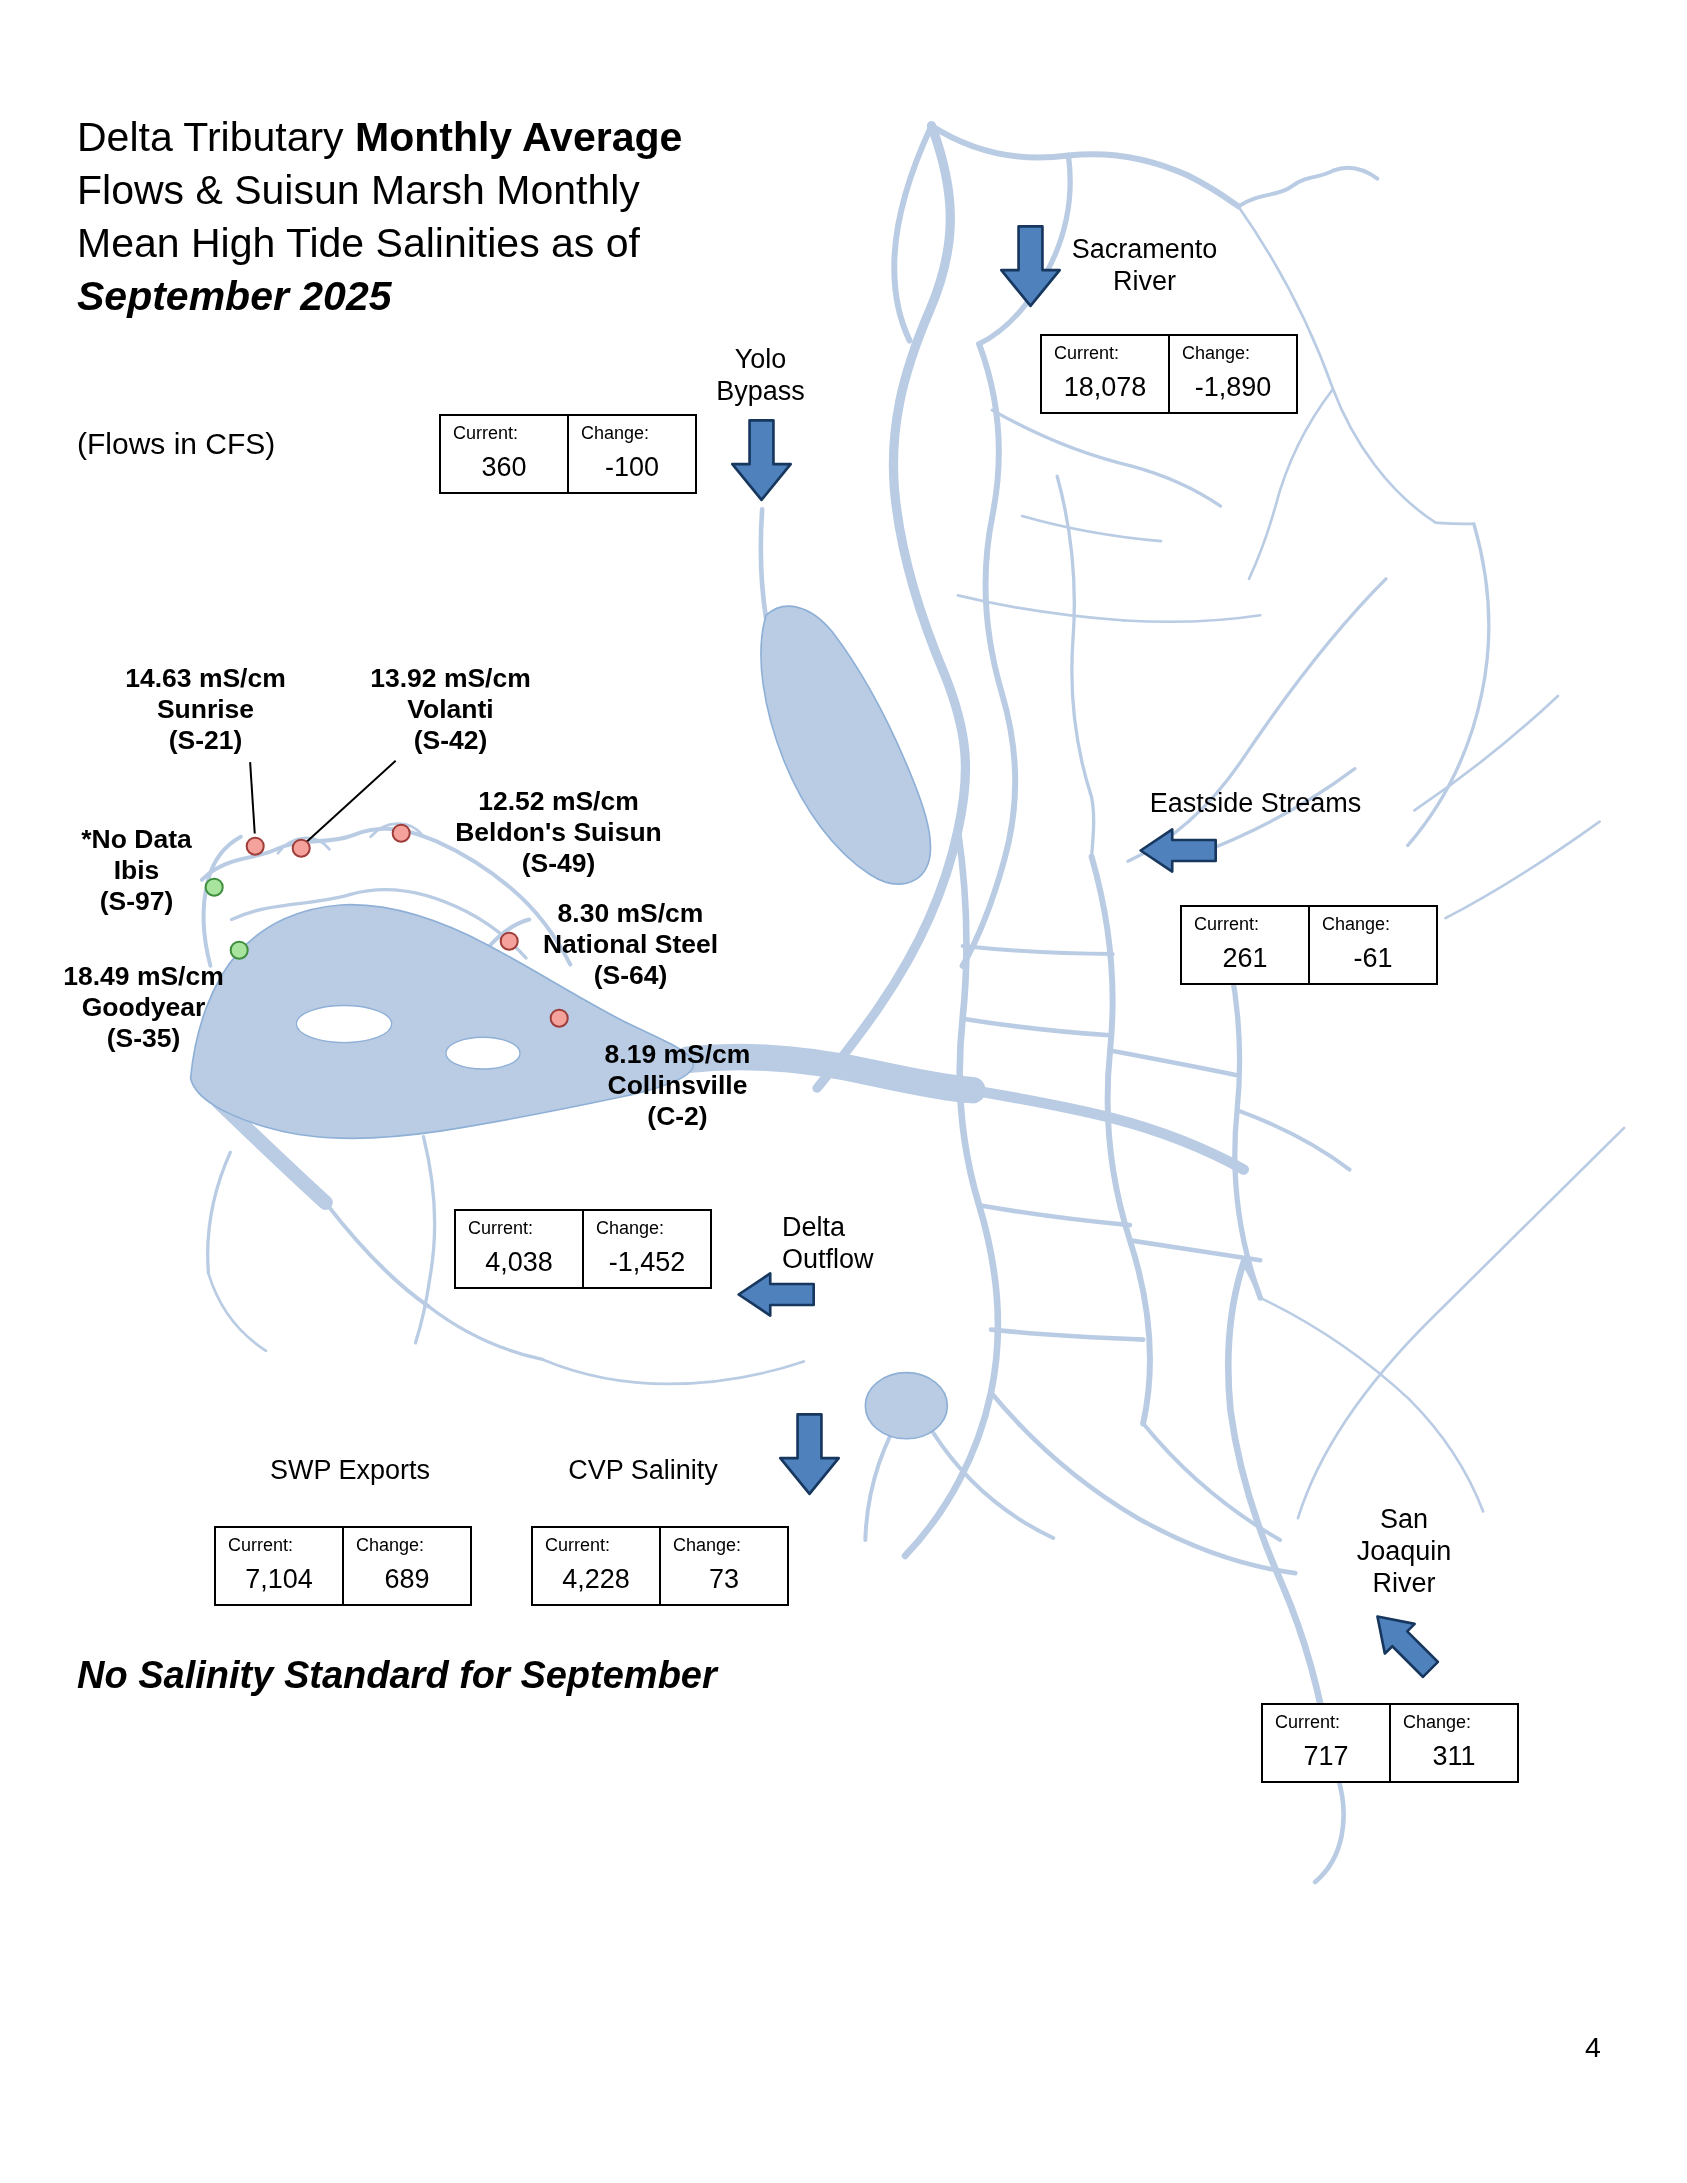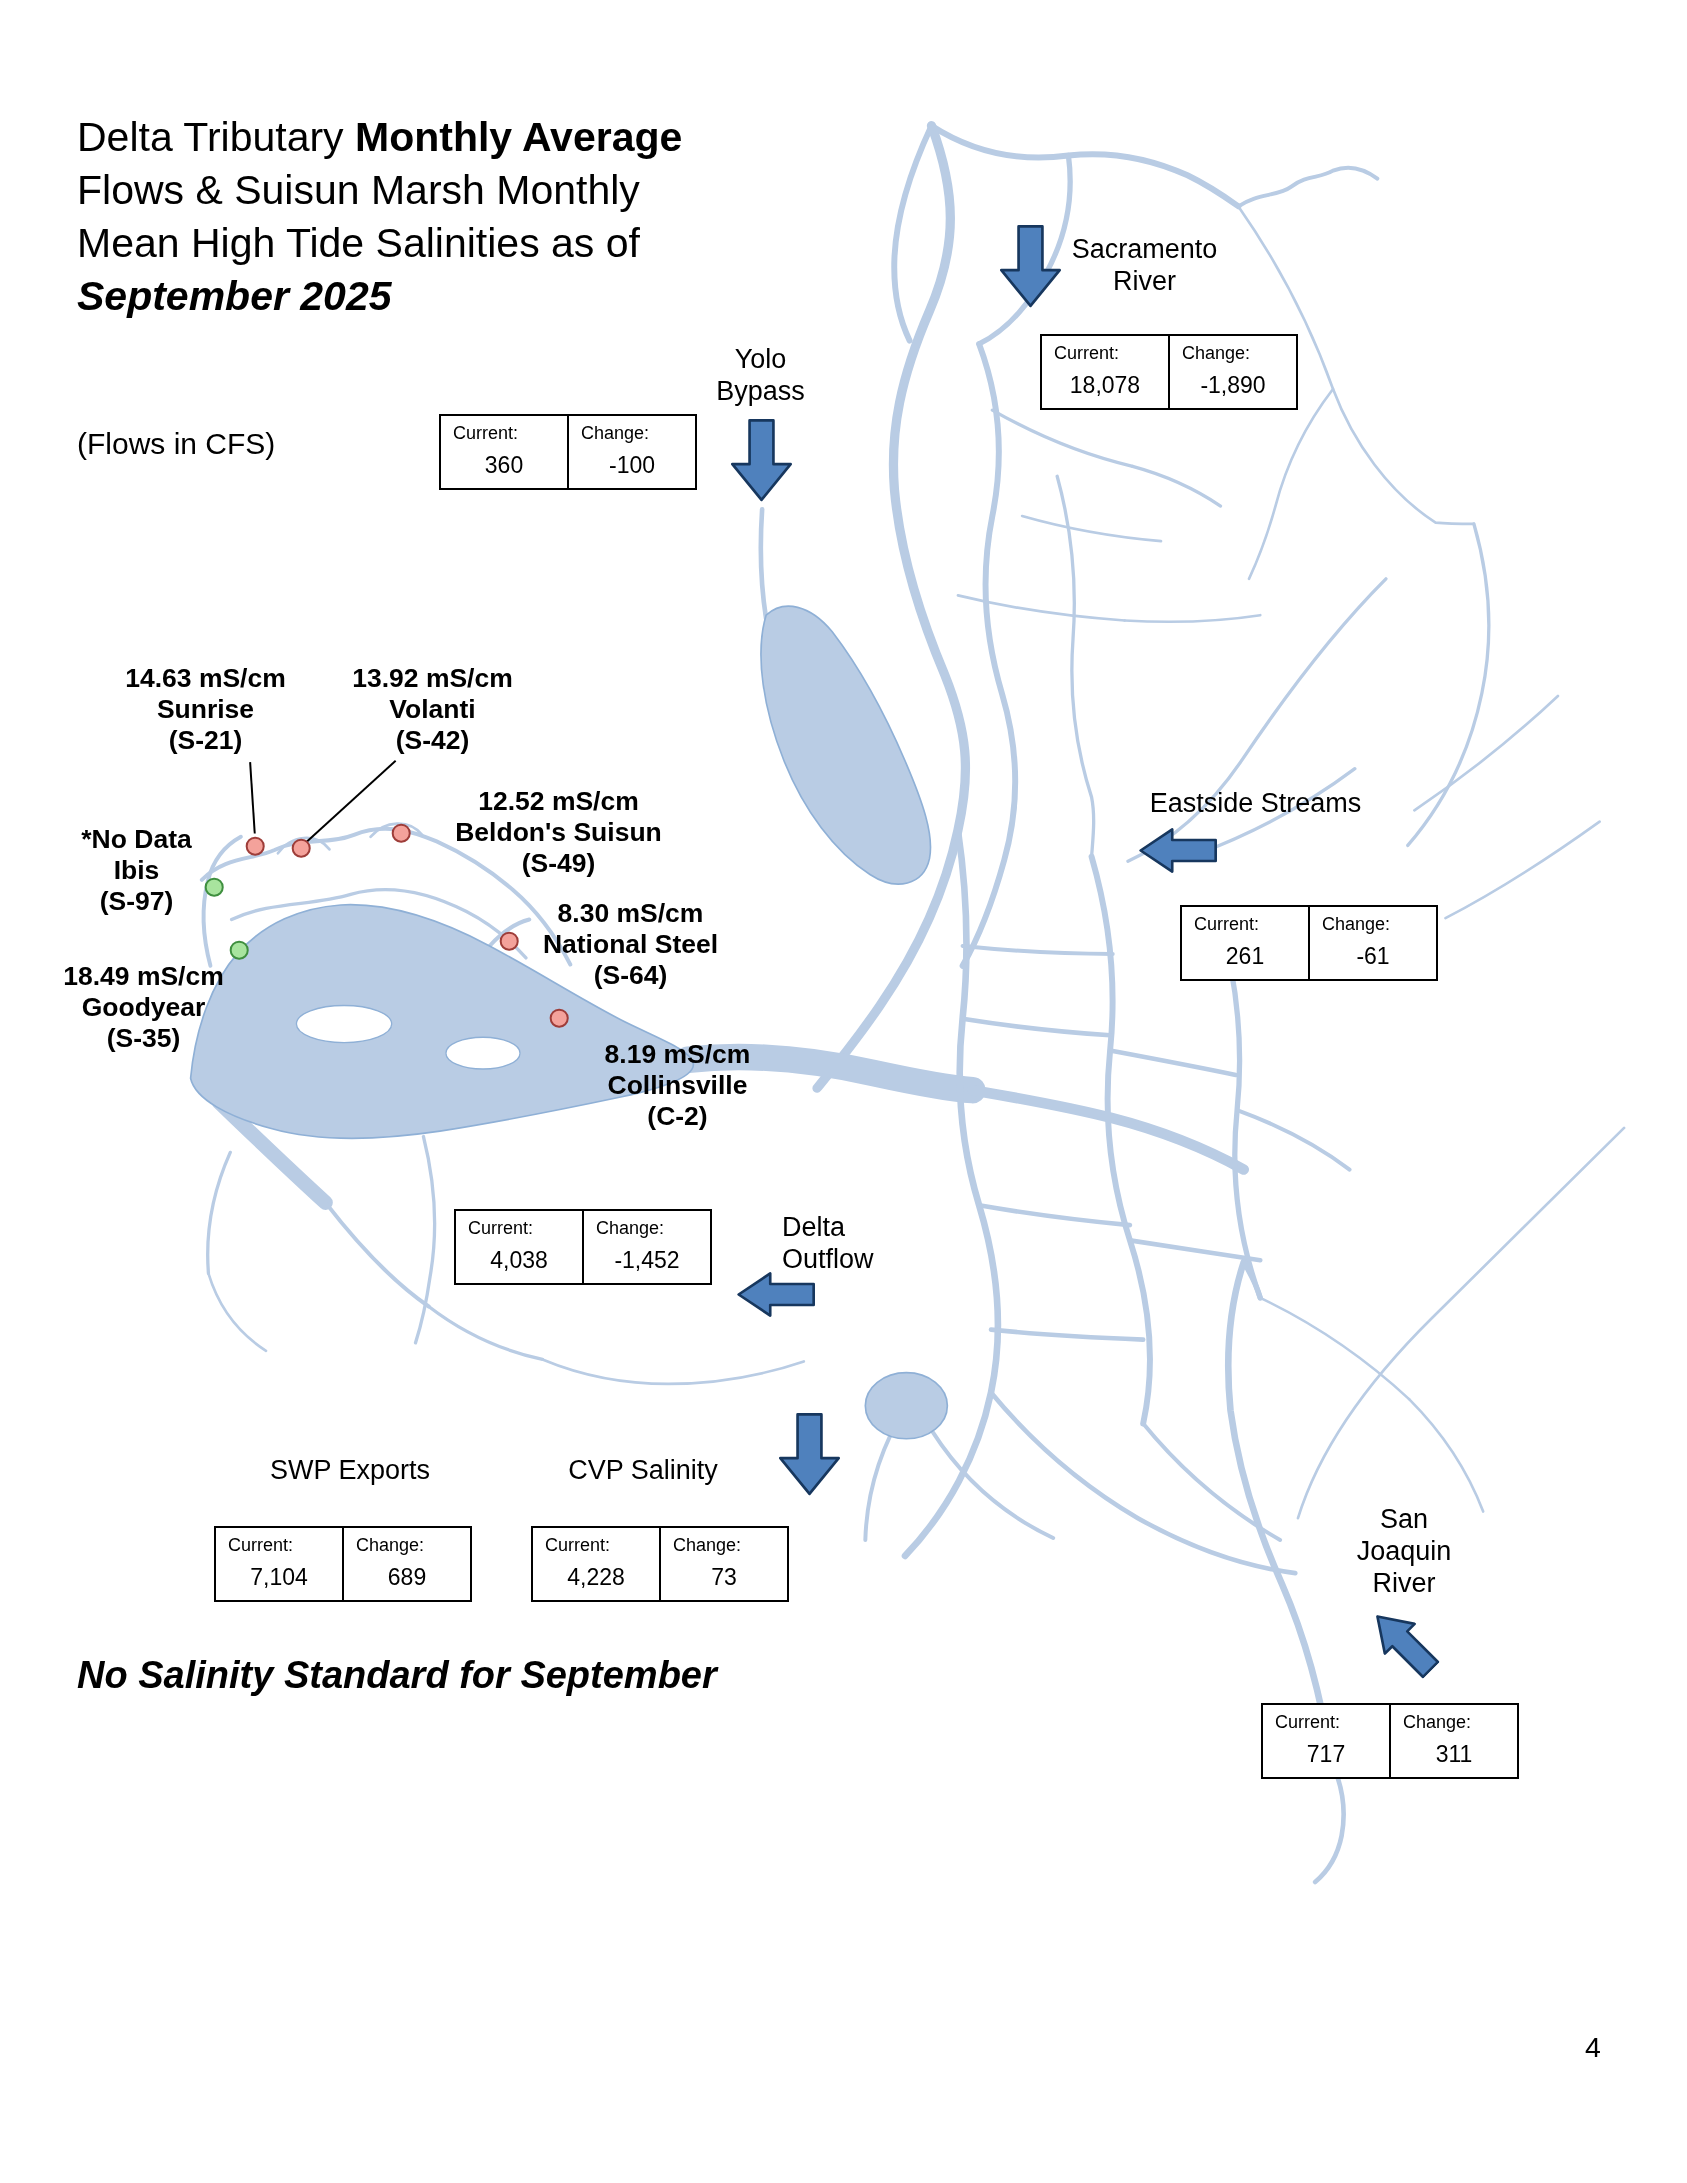--- a/index.html
+++ b/index.html
@@ -13,21 +13,21 @@
 
   .flows-note{left:77px;top:427px;font-size:30px;}
 
   .maplabel{font-size:27px;line-height:32px;text-align:center;}
   .maplabel.leftal{text-align:left;margin-left:40px;}
 
   .flow-table{display:flex;}
   .cellbox{width:126px;border:2px solid #000;background:#ffffff;}
   .cellbox.second{margin-left:-2px;}
   .cell-h{font-size:18px;padding:6.6px 0 0 12px;white-space:nowrap;}
-  .cell-v{font-size:23px;text-align:center;padding:8px 0 9.3px 0;white-space:nowrap;}
+  .cell-v{font-size:27px;text-align:center;padding:8px 0 9.3px 0;white-space:nowrap;}
 
   .station{font-size:26.5px;line-height:31px;font-weight:bold;text-align:center;}
 
   .dot{width:14.6px;height:14.6px;border-radius:50%;border:2.6px solid;transform:translate(-50%,-50%);}
   .dot.red{background:#f4a29b;border-color:#9e3d39;}
   .dot.green{background:#a8e49e;border-color:#3f8f3f;}
 
   .footer-note{left:77px;top:1654px;font-size:38px;font-weight:bold;font-style:italic;}
   .pagenum{left:1585px;top:2031px;font-size:28.4px;}
 
@@ -242,21 +242,21 @@
       <div class="cell-h">Change:</div>
       <div class="cell-v">311</div>
     </div>
   </div>
 
   <div class="abs station" style="left:99px;top:663px;width:213px">
     <div>14.63 mS/cm</div>
     <div>Sunrise</div>
     <div>(S-21)</div>
   </div>
-  <div class="abs station" style="left:326px;top:663px;width:213px">
+  <div class="abs station" style="left:344px;top:663px;width:213px">
     <div>13.92 mS/cm</div>
     <div>Volanti</div>
     <div>(S-42)</div>
   </div>
   <div class="abs station" style="left:418px;top:786px;width:281px">
     <div>12.52 mS/cm</div>
     <div>Beldon's Suisun</div>
     <div>(S-49)</div>
   </div>
   <div class="abs station" style="left:44px;top:824px;width:185px">

